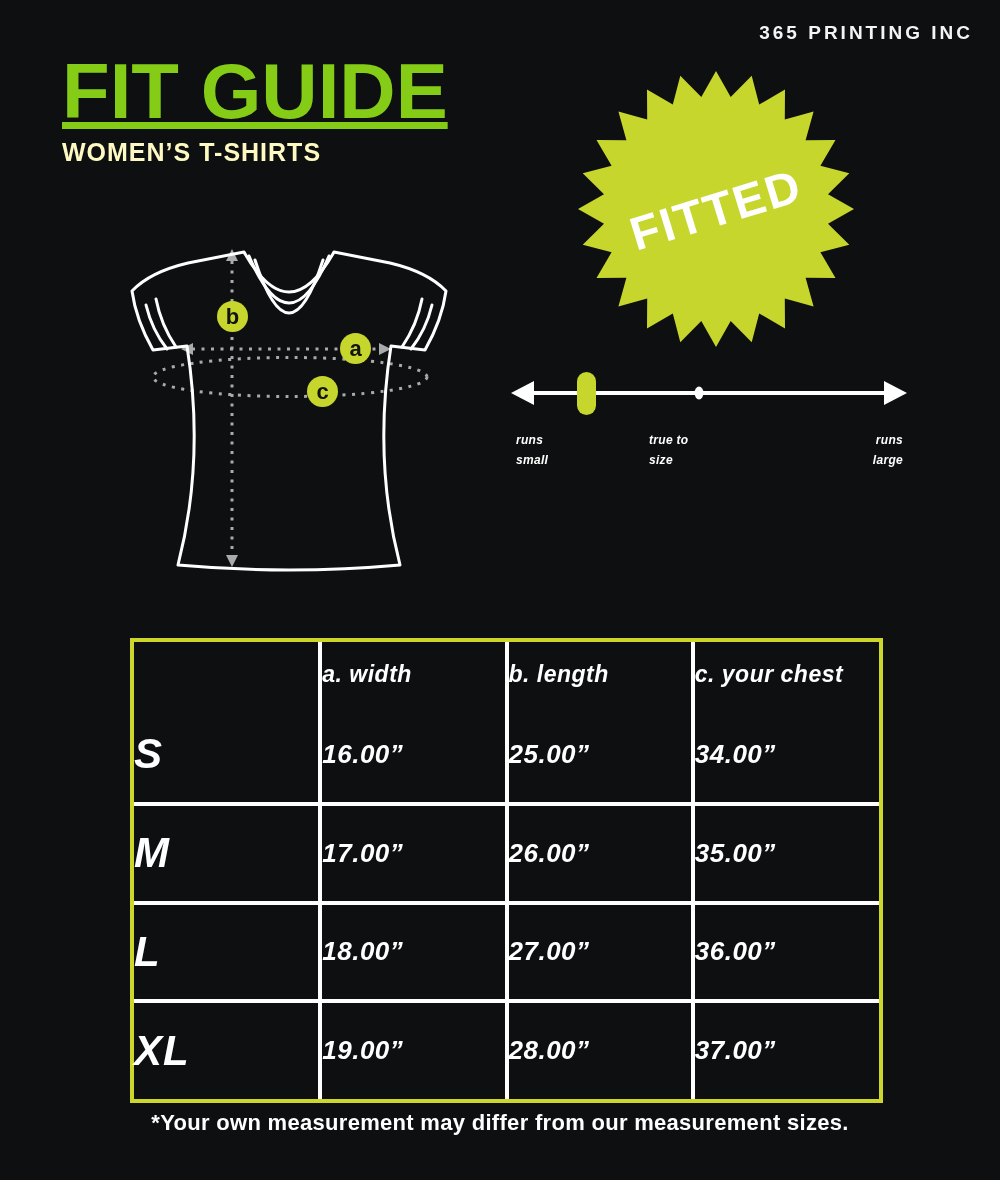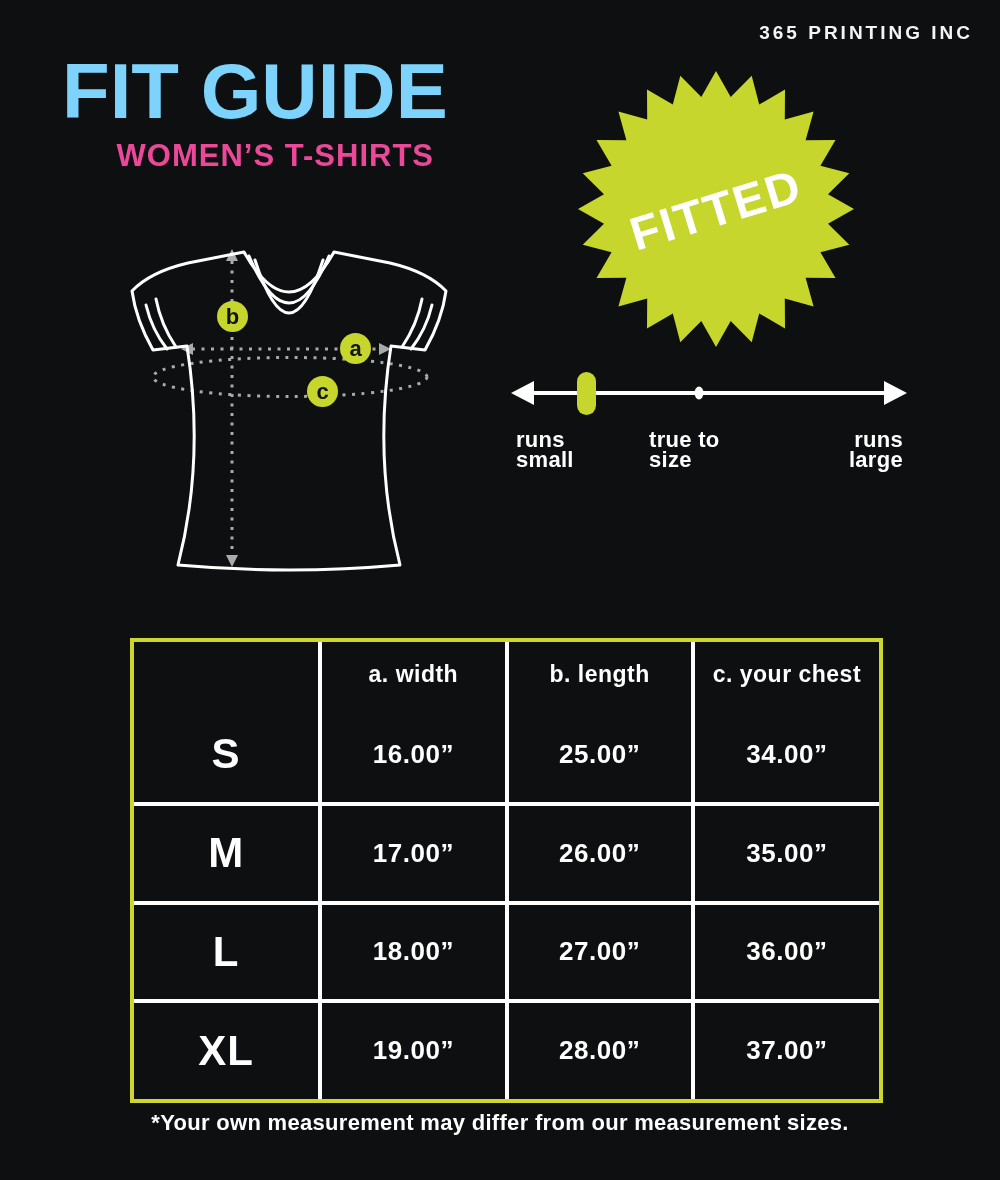--- a/index.html
+++ b/index.html
@@ -5,44 +5,44 @@
   html,body{margin:0;padding:0;}
   body{
     width:1000px;height:1180px;position:relative;overflow:hidden;
     background:#0d0f10;
     font-family:"Liberation Sans",sans-serif;font-weight:bold;color:#ffffff;
   }
   .abs{position:absolute;}
 
   
   .brand{top:22px;right:27px;font-size:19px;letter-spacing:3px;color:#f4f4f4;text-align:right;}
-  .title{left:62px;top:52px;font-size:78px;letter-spacing:0px;color:#7dd3fc;line-height:1;}
-  .subtitle{left:62px;top:138px;width:372px;text-align:right;font-size:31px;letter-spacing:1px;color:#ec4899;}
+  .title{left:62px;top:52px;font-size:78px;letter-spacing:0px;color:#84cc16;line-height:1;text-decoration:underline;}
+  .subtitle{left:62px;top:138px;width:372px;text-align:left;font-size:25px;letter-spacing:1px;color:#fef9c3;}
 
   
   .fitted{left:566px;top:181px;width:300px;height:58px;line-height:58px;text-align:center;
     font-size:47px;letter-spacing:2px;color:#ffffff;transform:rotate(-17deg);}
 
   
   .mpt{width:31px;height:31px;border-radius:50%;background:#c6d62c;color:#121410;
     text-align:center;line-height:31px;font-size:22px;}
   .mpt-b{left:217px;top:301px;}
   .mpt-a{left:340px;top:333px;}
   .mpt-c{left:307px;top:376px;}
 
   
-  .scale-label{top:430px;font-size:22px;line-height:20px;letter-spacing:0.3px;}
+  .scale-label{top:430px;font-size:12px;line-height:20px;letter-spacing:0.3px;font-style:italic;}
   .scale-left{left:516px;text-align:left;}
   .scale-center{left:649px;width:116px;text-align:left;}
   .scale-right{left:823px;width:80px;text-align:right;}
 
   
   .table-frame{left:130px;top:638px;width:753px;height:465px;border:4px solid #cdd62a;box-sizing:border-box;}
   table{width:100%;height:100%;border-collapse:collapse;table-layout:fixed;}
-  th,td{border:4px solid #ffffff;text-align:center;vertical-align:middle;padding:0;}
+  th,td{border:4px solid #ffffff;text-align:left;vertical-align:middle;padding:0;font-style:italic;}
   tr > *:first-child{border-left:0;}
   tr > *:last-child{border-right:0;}
   tr:first-child > *{border-top:0;}
   tr:last-child > *{border-bottom:0;}
   thead tr{height:64px;}
   tbody tr{height:65px;}
   th{font-size:23px;letter-spacing:0.5px;}
   td.size{font-size:42px;letter-spacing:1px;}
   td.val{font-size:26px;letter-spacing:0.5px;}
 

